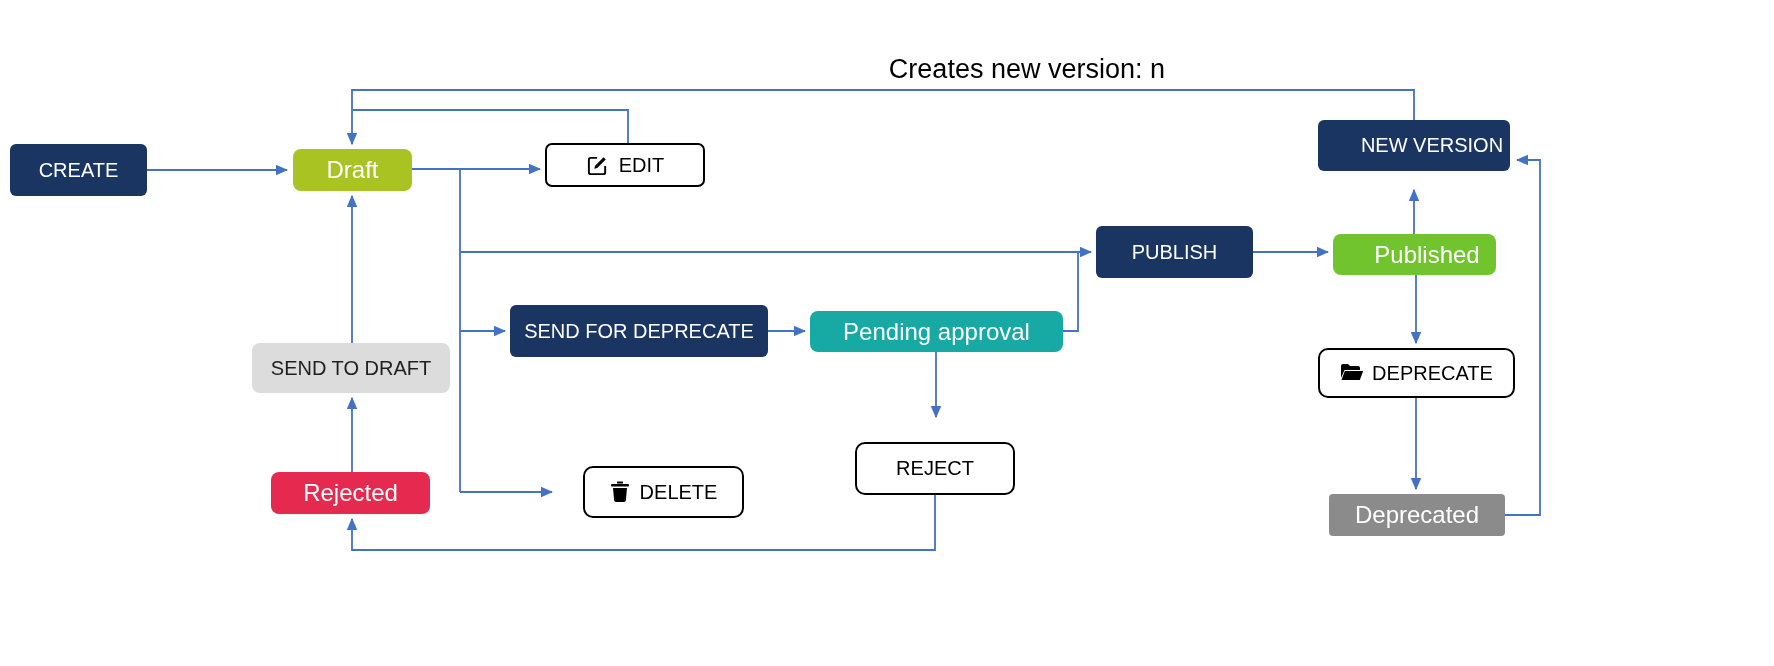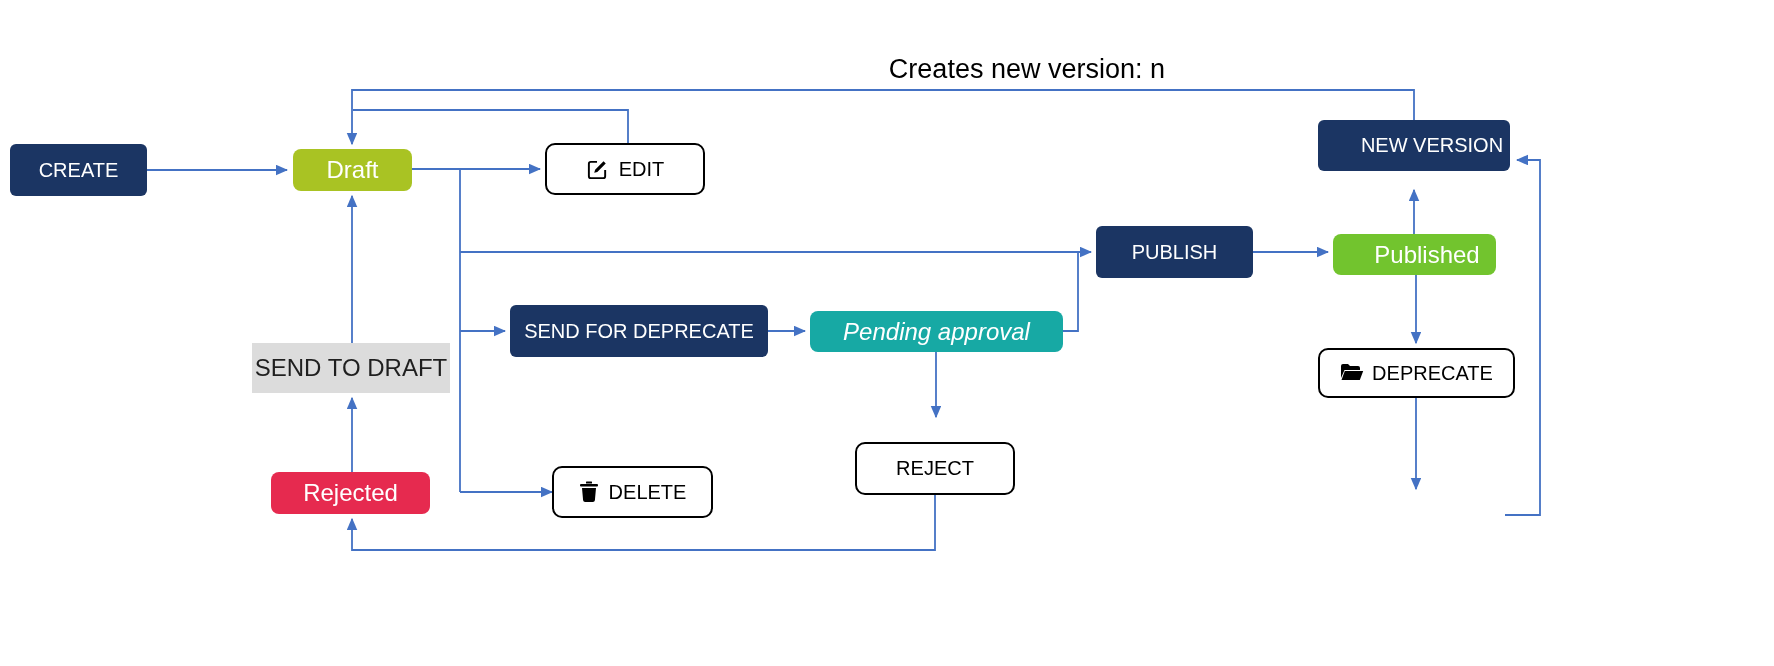--- a/index.html
+++ b/index.html
@@ -17,35 +17,35 @@
     position:absolute;left:565px;top:54px;width:600px;
     text-align:right;font-size:27px;color:#000;
   }
   .node{
     position:absolute;display:flex;align-items:center;justify-content:center;
     box-sizing:border-box;white-space:nowrap;gap:10px;
   }
   .navy{background:var(--navy,#1b3563);color:#fff;font-size:20px;border-radius:6px;}
   .state{color:#fff;font-size:24px;border-radius:8px;}
   .outline{background:#fff;border:2.5px solid #000;border-radius:10px;color:#000;font-size:20px;}
-  .flat-gray{background:var(--gray-light,#dcdcdc);color:#1f1f1f;font-size:24px;border-radius:0;}
+  .flat-gray{background:var(--gray-light,#dcdcdc);color:#1f1f1f;font-size:20px;border-radius:8px;}
   .icon{display:inline-flex;align-items:center;}
 
   #n-create{left:10px;top:144px;width:137px;height:52px;}
   #n-draft{left:293px;top:149px;width:119px;height:42px;background:var(--lime,#a9c323);}
-  #n-edit{left:545px;top:143px;width:160px;height:52px;}
+  #n-edit{left:545px;top:143px;width:160px;height:44px;border-radius:7px;}
   #n-new-version{left:1318px;top:120px;width:192px;height:51px;padding-left:36px;}
   #n-publish{left:1096px;top:226px;width:157px;height:52px;justify-content:center;}
   #n-published{left:1333px;top:234px;width:163px;height:41px;background:var(--green,#72c42e);padding-left:25px;}
   #n-sfa{left:510px;top:305px;width:258px;height:52px;}
-  #n-pending{left:810px;top:311px;width:253px;height:41px;background:var(--teal,#17a9a4);font-style:italic;}
+  #n-pending{left:810px;top:311px;width:253px;height:41px;background:var(--teal,#17a9a4);}
   #n-std{left:252px;top:343px;width:198px;height:50px;}
   #n-reject{left:855px;top:422px;width:160px;height:53px;margin-top:20px;}
   #n-rejected{left:271px;top:472px;width:159px;height:42px;background:var(--red,#e62a4f);}
-  #n-delete{left:552px;top:466px;width:161px;height:52px;}
+  #n-delete{left:583px;top:466px;width:161px;height:52px;}
   #n-deprecate{left:1318px;top:348px;width:197px;height:50px;gap:8px;}
   #n-deprecated{left:1329px;top:494px;width:176px;height:42px;background:var(--gray-dark,#8b8b8b);border-radius:4px;}
 </style>
 </head>
 <body>
 
 <div class="canvas">
 
   <svg class="wires" width="1774" height="666" viewBox="0 0 1774 666">
     <defs>
@@ -140,14 +140,17 @@
   <div class="node outline" id="n-deprecate">
     <span class="icon">
       <svg width="24" height="20" viewBox="0 0 24 20">
         <path d="M1 3a2 2 0 0 1 2-2h5l2 2h8a2 2 0 0 1 2 2v2H4.5L1 15V3z" fill="#000"></path>
         <path d="M4.8 8h18.4l-3.4 9H1.5l3.3-9z" fill="#000"></path>
       </svg>
     </span>
     <span>DEPRECATE</span>
   </div>
 
+  <div class="node state" id="n-deprecated">
+    <span>Deprecated</span>
+  </div>
 
 </div>
 
 </body></html>

